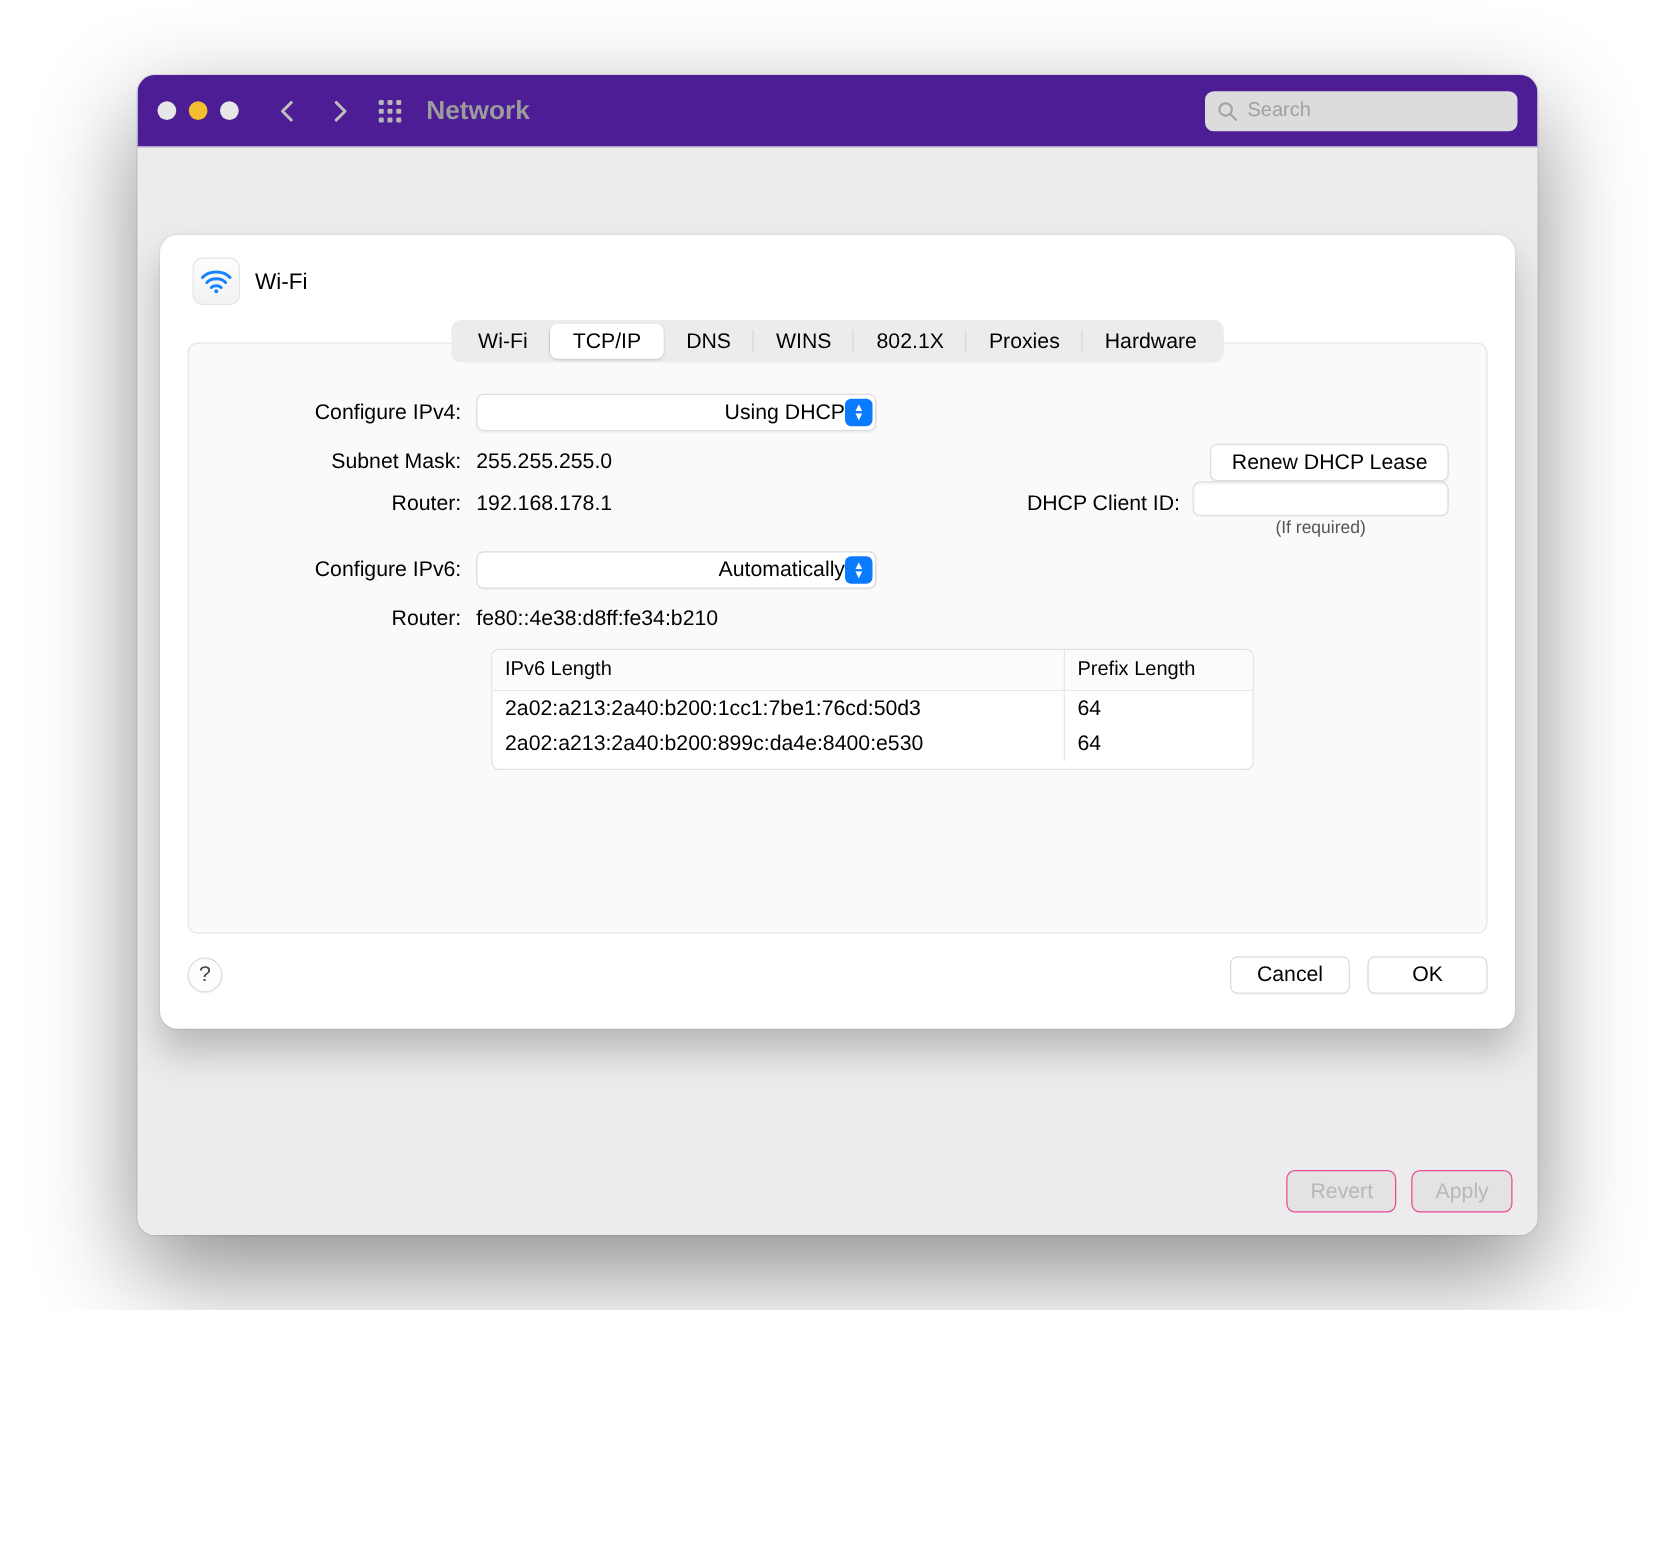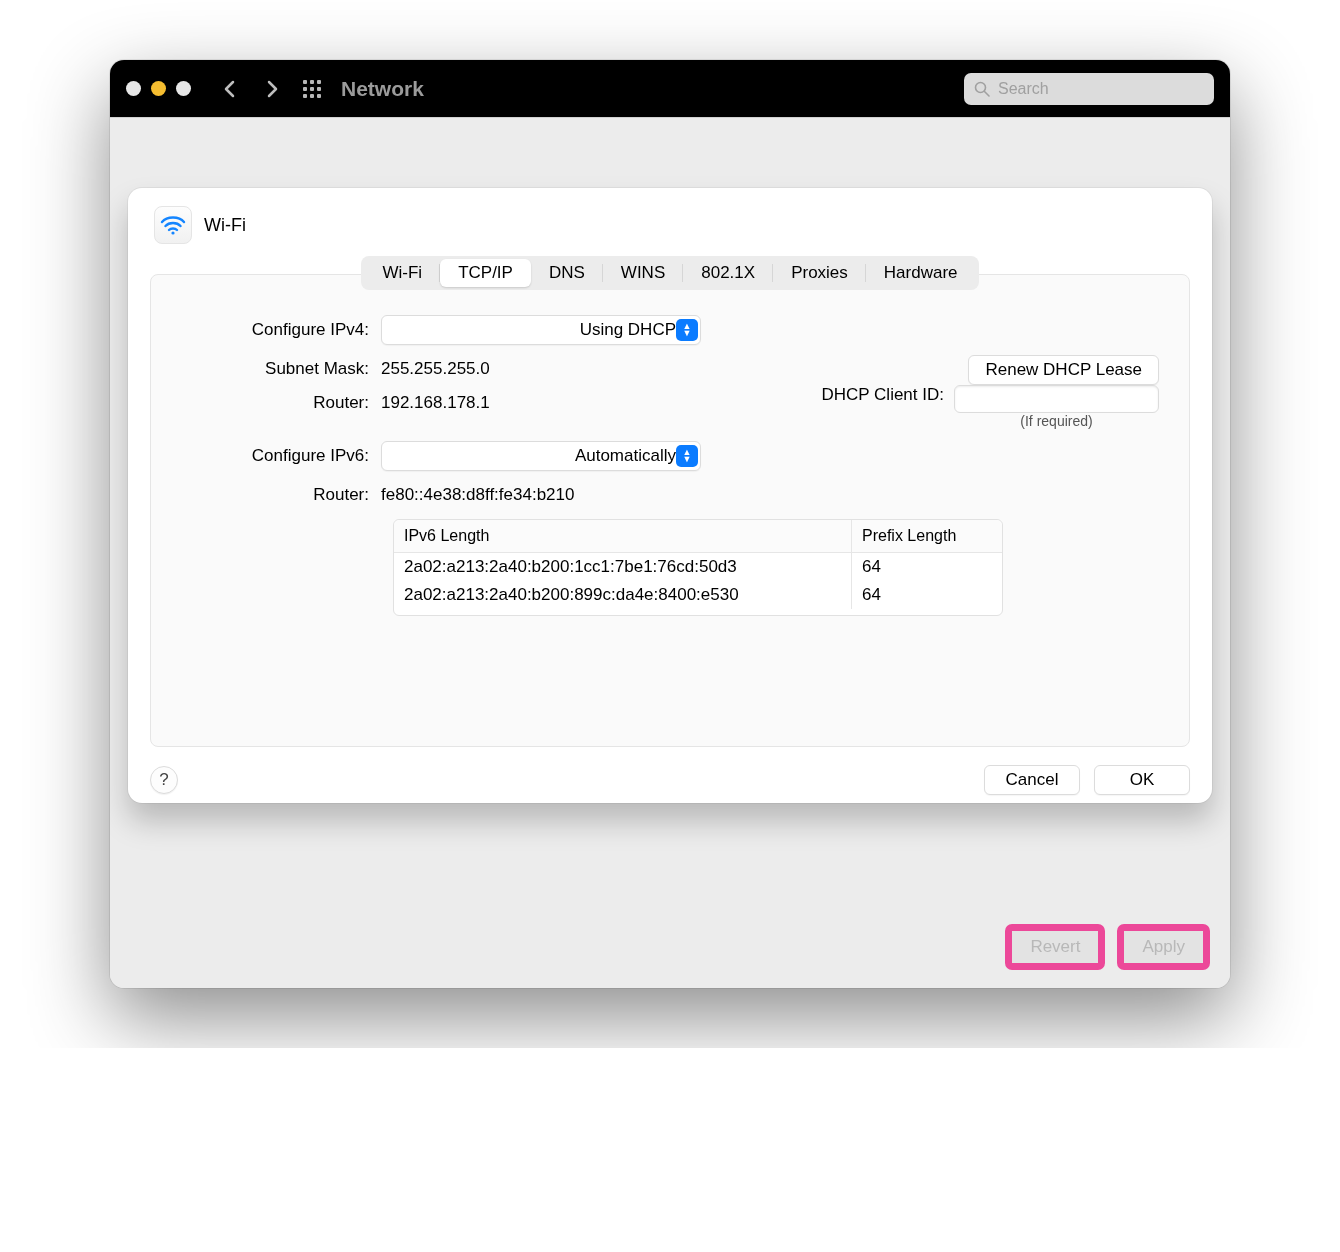--- a/index.html
+++ b/index.html
@@ -16,21 +16,21 @@
     margin: 0 auto;
     background: #ececec;
     border-radius: 14px;
     box-shadow: 0 30px 80px rgba(0,0,0,0.45), 0 0 0 1px rgba(0,0,0,0.08);
     overflow: hidden;
     position: relative;
   }
   
   .titlebar {
     height: 58px;
-    background: #000000;
+    background: #4c1d95;
     border-bottom: 1px solid #d2d2d2;
     display: flex;
     align-items: center;
     padding: 0 16px;
     gap: 8px;
   }
   .traffic {
     display: flex;
     gap: 10px;
     align-items: center;
@@ -90,37 +90,37 @@
   }
   .bottom-buttons {
     position: absolute;
     right: 20px;
     bottom: 18px;
     display: flex;
     gap: 12px;
   }
   .btn-dim {
     background: #e3e3e3;
-    border: 7px solid #ec4899;
+    border: 1px solid #ec4899;
     color: #b8b8b8;
     border-radius: 7px;
     padding: 6px 18px;
     font-size: 17px;
   }
 
   
   .sheet {
     position: absolute;
     left: 18px;
     right: 18px;
     top: 70px;
     background: #fff;
     border-radius: 14px;
     box-shadow: 0 18px 30px rgba(0,0,0,0.22), 0 0 0 1px rgba(0,0,0,0.05);
-    padding: 18px 22px 8px 22px;
+    padding: 18px 22px 28px 22px;
   }
   .sheet-header {
     display:flex;
     align-items:center;
     gap: 12px;
     margin-bottom: 12px;
     padding-left: 4px;
   }
   .wifi-icon {
     width: 38px; height: 38px;
@@ -235,21 +235,21 @@
 
   .right-chunk {
     display:flex;
     flex-direction:column;
     align-items:flex-end;
     position:absolute;
     right: 30px;
     top: 80px;
     gap: 0;
   }
-  .dhcp-row { display:flex; align-items:flex-start; gap:10px; }
+  .dhcp-row { display:flex; align-items:flex-end; gap:10px; }
   .hint { font-size: 14px; color:#555; width:205px; text-align:center; }
 
   .ipv6-table {
     margin-left: 212px;
     width: 610px;
     background:#fff;
     border:1px solid #e1e1e1;
     border-radius: 6px;
     margin-top: 8px;
   }

